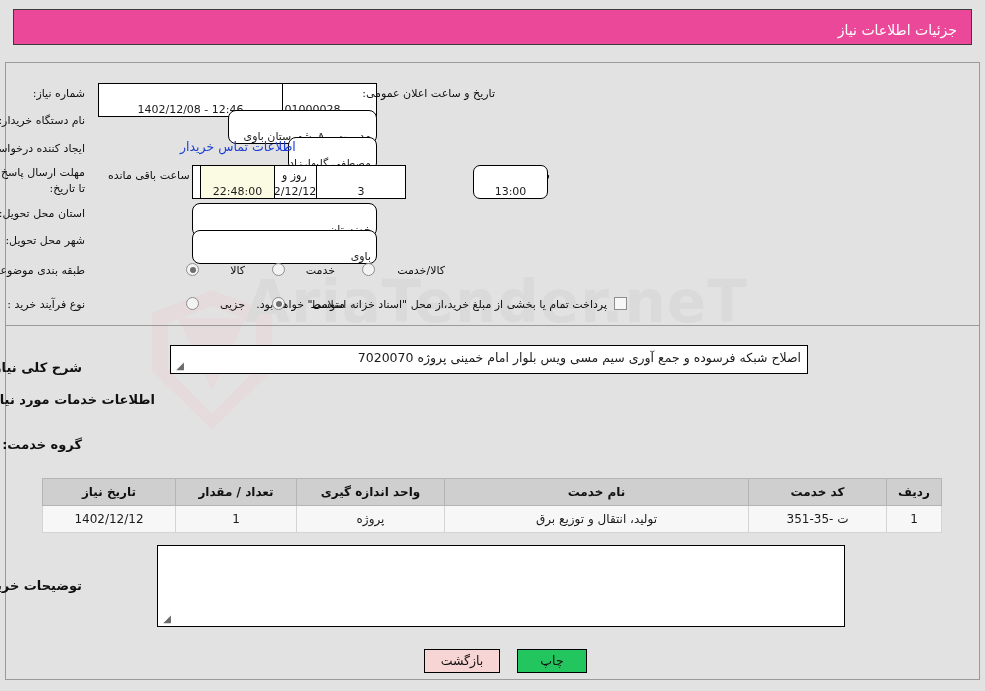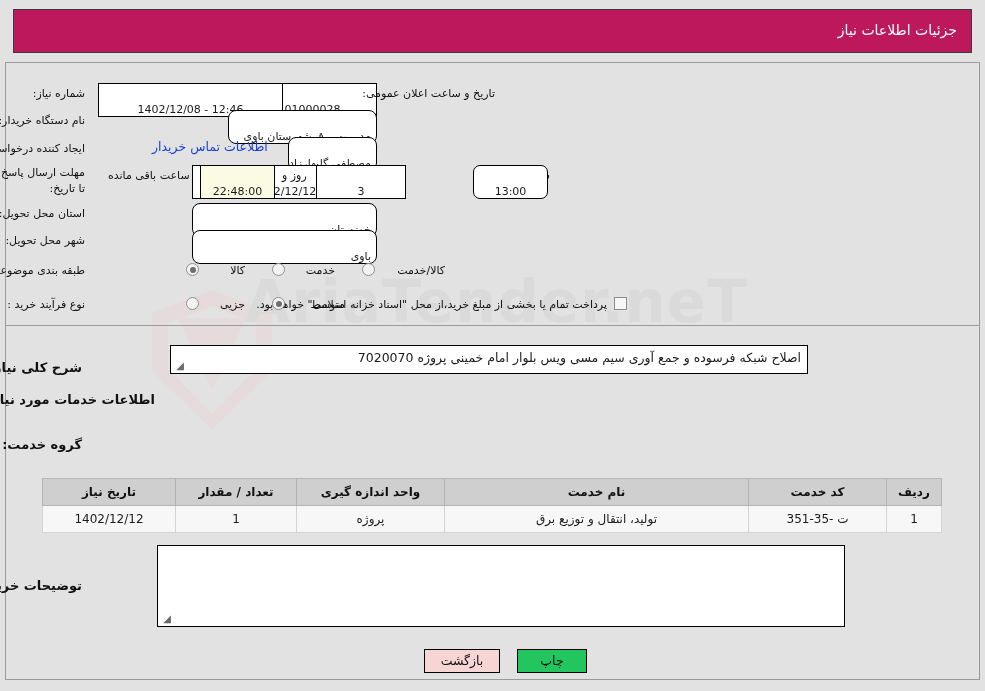--- a/index.html
+++ b/index.html
@@ -62,22 +62,22 @@
     border-left: 34px solid transparent;
     border-right: 34px solid transparent;
     border-top: 72px solid #f0cdd0;
     z-index: 2;
   }
 
   
   .titlebar {
     position: absolute;
     left: 13px; top: 9px;
-    width: 959px; height: 44px;
-    background: #be185d;
+    width: 959px; height: 36px;
+    background: #ec4899;
     border: 1px solid #3c3c3c;
     box-sizing: border-box;
     z-index: 3;
   }
   .titlebar .t {
     position: absolute;
     right: 14px; top: 12px;
     color: #ffffff;
     font-size: 14px;
   }
@@ -122,20 +122,21 @@
   }
   .lbl.two { white-space: normal; line-height: 16px; }
 
   .bluelink {
     position: absolute;
     font-size: 12.5px;
     color: #1b3fd4;
     z-index: 5;
     white-space: nowrap;
     cursor: pointer;
+    margin-left: 28px;
   }
 
   
   .radio {
     position: absolute;
     width: 13px; height: 13px;
     border-radius: 50%;
     border: 1px solid #8e8e8e;
     background: #f3f3f3;
     box-sizing: border-box;

